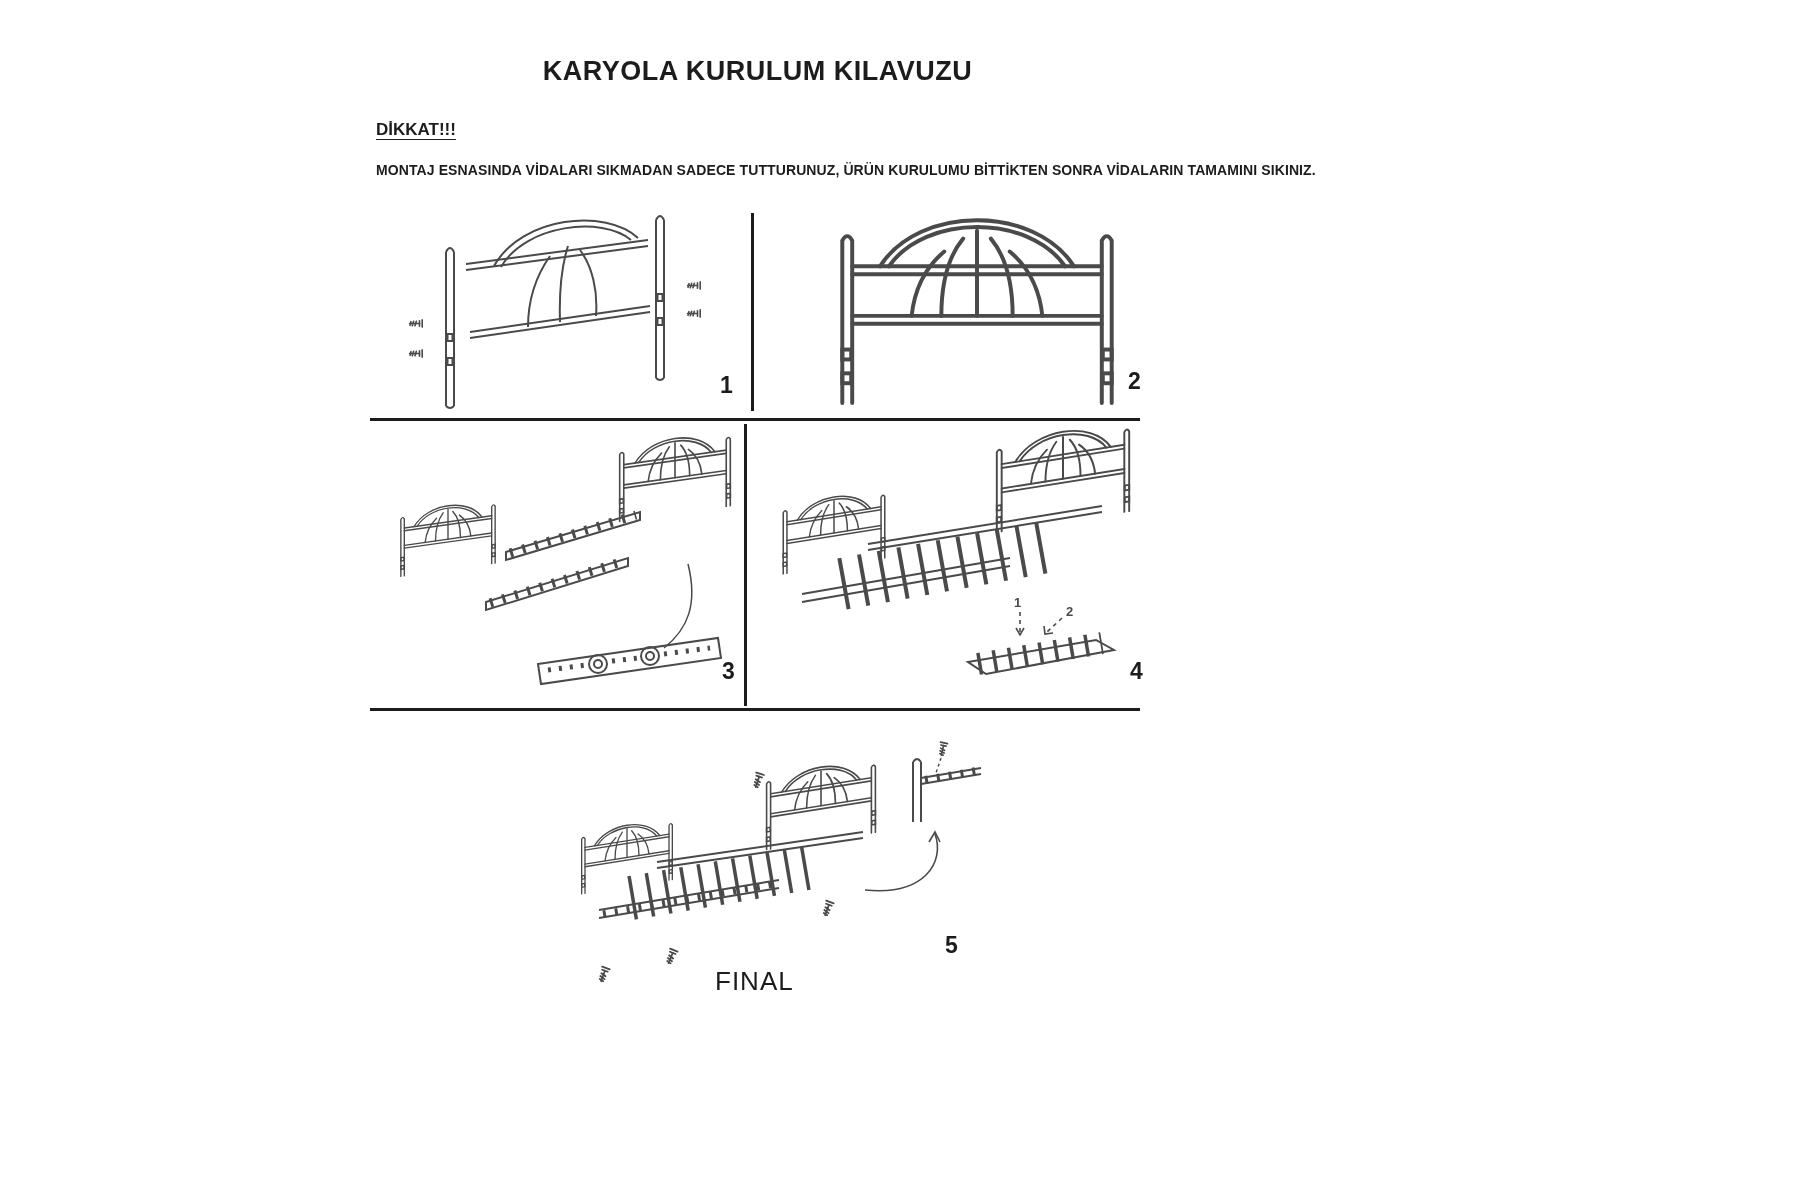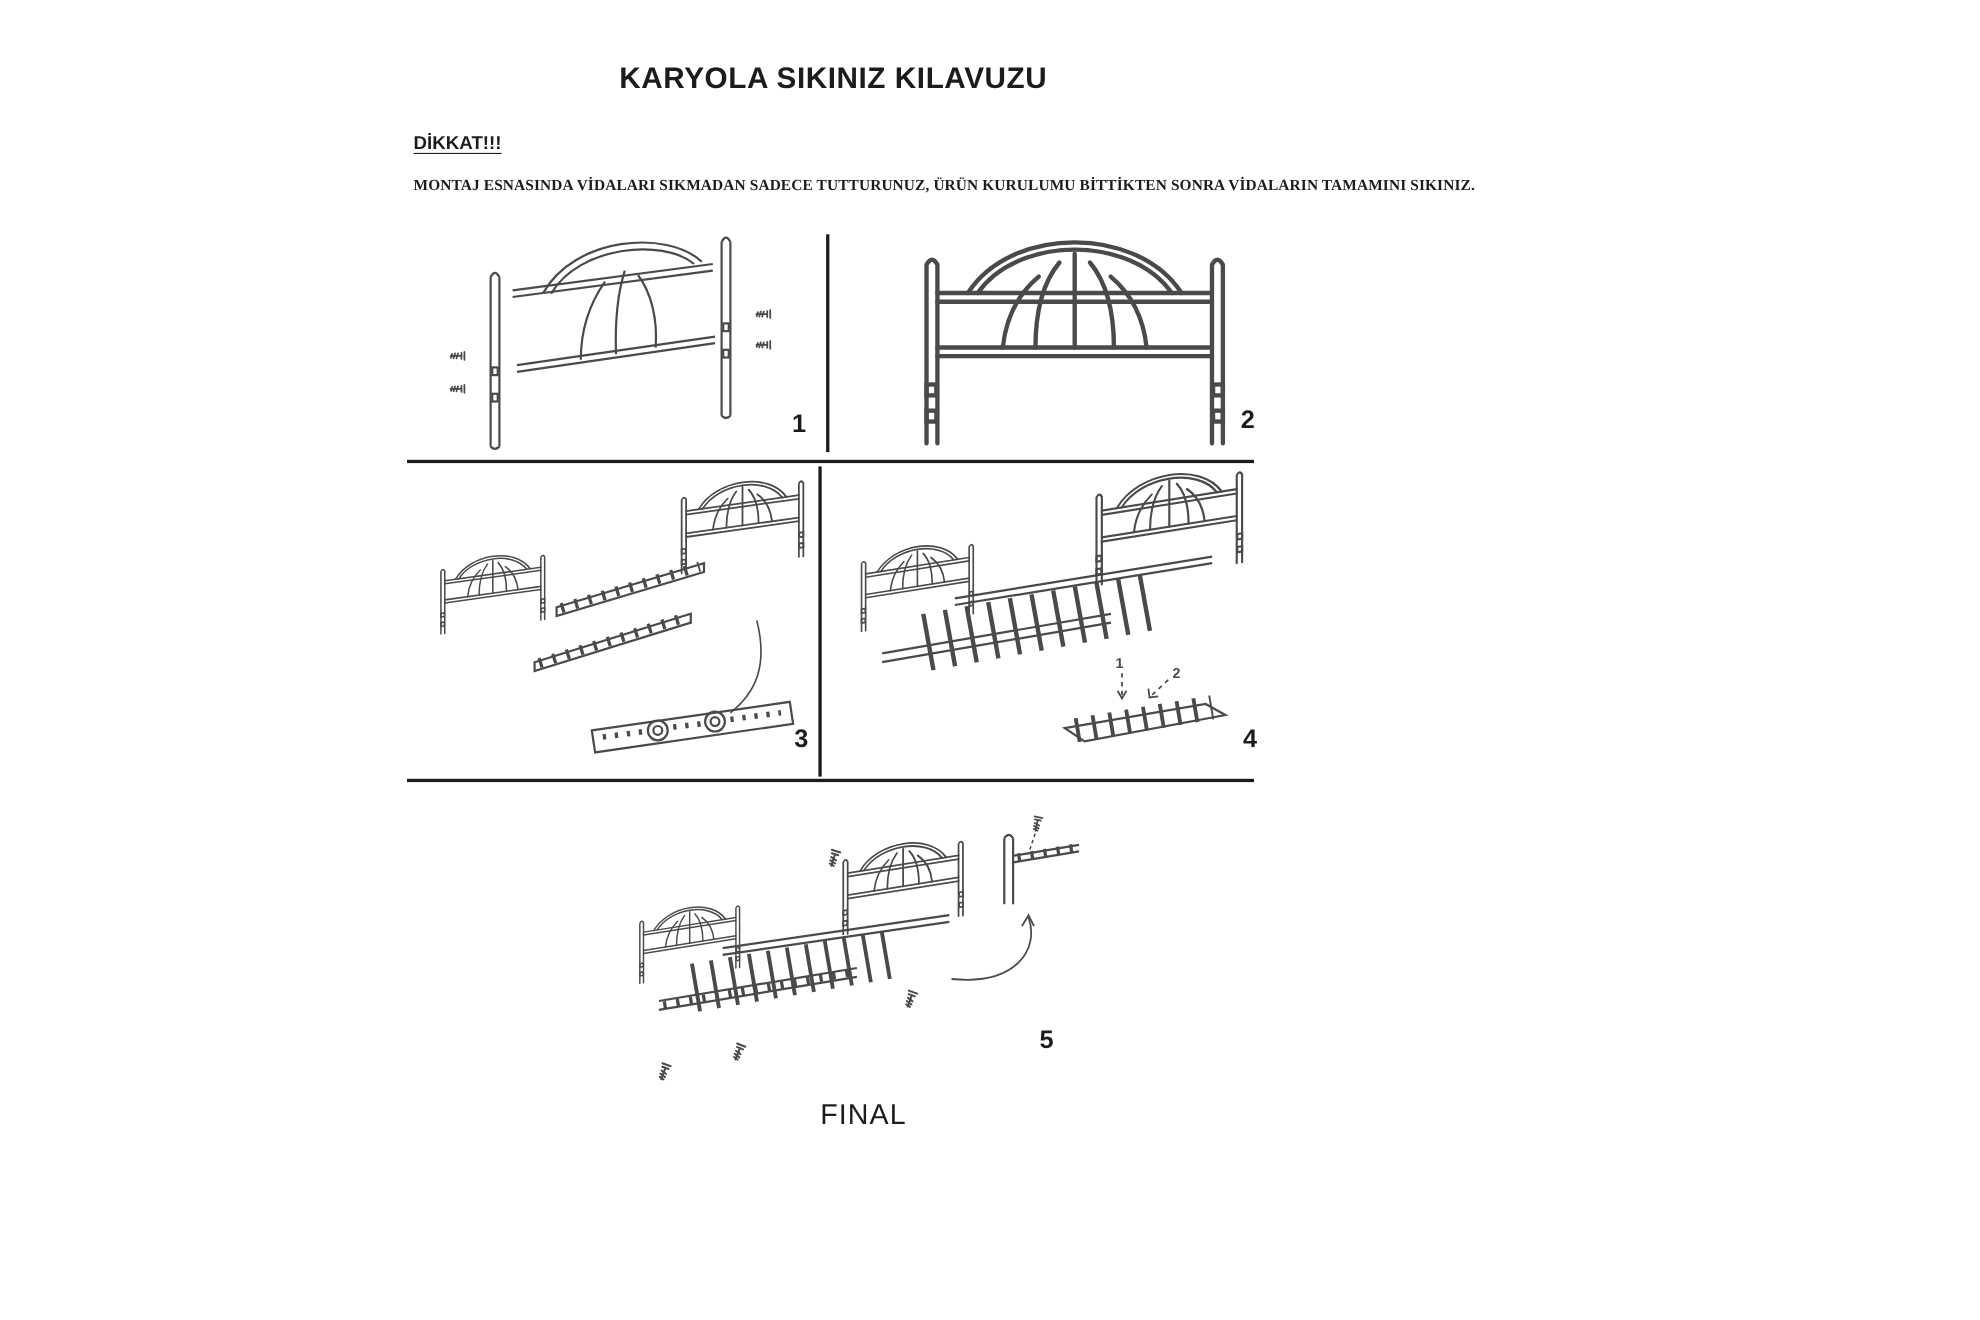--- a/index.html
+++ b/index.html
@@ -2,33 +2,33 @@
 <html><head>
 <meta charset="utf-8">
 <style>
   * { margin:0; padding:0; box-sizing:border-box; }
   html, body { width:1800px; height:1200px; background:#ffffff; font-family:"Liberation Sans", sans-serif; color:#1c1c1c; }
   body { position:relative; overflow:hidden; }
   .page { position:absolute; left:0; top:0; width:1800px; height:1200px; background:#ffffff; }
   .content { position:absolute; left:370px; top:0; width:775px; height:1200px; }
   .title { position:absolute; top:56px; left:0; width:100%; text-align:center; font-size:27px; font-weight:700; letter-spacing:.5px; }
   .warn-head { position:absolute; left:6px; top:120px; font-size:17px; font-weight:800; text-decoration:underline; text-underline-offset:4px; }
-  .warn-text { position:absolute; left:6px; top:162px; font-size:14px; font-weight:700; white-space:nowrap; letter-spacing:.1px;font-family:Liberation Serif, serif; }
+  .warn-text { position:absolute; left:6px; top:162px; font-size:14px; font-weight:700; white-space:nowrap; letter-spacing:.1px; }
   .vdiv, .hdiv { position:absolute; background:#1c1c1c; }
   .vdiv1 { left:381px; top:213px; width:3px; height:198px; }
   .hdiv1 { left:0; top:418px; width:770px; height:3px; }
   .vdiv2 { left:374px; top:424px; width:3px; height:282px; }
   .hdiv2 { left:0; top:708px; width:770px; height:3px; }
   .step-num { position:absolute; font-size:23px; font-weight:700; }
   .n1 { left:350px; top:372px; }
   .n2 { left:758px; top:368px; }
   .n3 { left:352px; top:658px; }
   .n4 { left:760px; top:658px; }
   .n5 { left:575px; top:932px; }
-  .final { position:absolute; left:345px; top:966px; width:140px; text-align:center; font-size:26px; font-weight:500; letter-spacing:1px;margin-top:32px; }
+  .final { position:absolute; left:345px; top:966px; width:140px; text-align:left; font-size:26px; font-weight:500; letter-spacing:1px; }
   .ill { position:absolute; color:#4a4a4a; }
   .ill1 { left:40px;  top:206px; width:330px; height:206px; }
   .ill2 { left:452px; top:196px; width:308px; height:215px; }
   .ill3 { left:18px;  top:424px; width:352px; height:282px; }
   .ill4 { left:402px; top:426px; width:366px; height:280px; }
   .ill5 { left:203px; top:750px; width:432px; height:248px; }
   svg { display:block; overflow:visible; }
   svg text { font-family:"Liberation Sans", sans-serif; }
 </style>
 </head>
@@ -62,21 +62,21 @@
           <path d="M-4,0 H4 M-3,3 H3"></path>
           <path d="M0,3 V14"></path>
           <path d="M-2.5,6.5 L2.5,8 M-2.5,9.5 L2.5,11 M-2,12.5 L2,13.5"></path>
         </g>
       </symbol>
     </defs>
   </svg>
 
   <div class="content">
 
-    <div class="title">KARYOLA SIKINIZ KILAVUZU</div>
+    <div class="title">KARYOLA KURULUM KILAVUZU</div>
     <div class="warn-head">DİKKAT!!!</div>
     <div class="warn-text">MONTAJ ESNASINDA VİDALARI SIKMADAN SADECE TUTTURUNUZ, ÜRÜN KURULUMU BİTTİKTEN SONRA VİDALARIN TAMAMINI SIKINIZ.</div>
 
     <div class="vdiv vdiv1"></div>
     <div class="hdiv hdiv1"></div>
     <div class="vdiv vdiv2"></div>
     <div class="hdiv hdiv2"></div>
 
     <div class="ill ill1">
       <svg viewBox="0 0 330 206" width="330" height="206">

